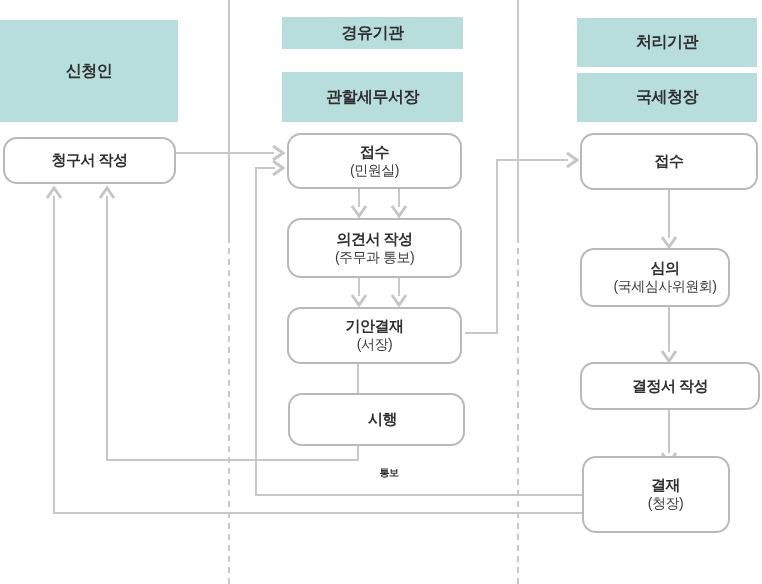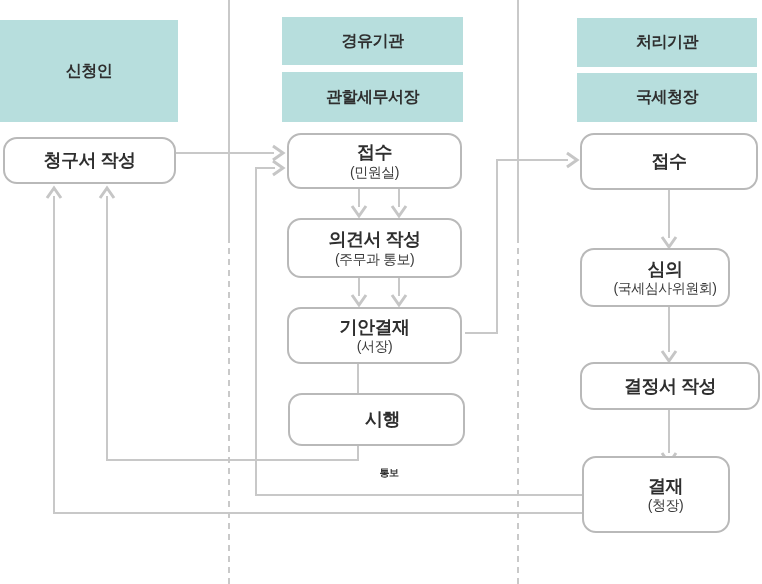--- a/index.html
+++ b/index.html
@@ -11,21 +11,21 @@
   .hdr{
     position:absolute;background:#b7dedd;display:flex;align-items:center;justify-content:center;
     font-size:16px;font-weight:600;letter-spacing:-0.5px;color:#2f2f2f;
   }
   
   .node{
     position:absolute;background:#ffffff;border:2px solid #b9b9b9;border-radius:14px;
     display:flex;flex-direction:column;align-items:center;justify-content:center;
     text-align:center;line-height:1.25;box-sizing:border-box;
   }
-  .node .t{font-size:18px;font-weight:600;letter-spacing:-0.5px;color:#2f2f2f;}
+  .node .t{font-size:15px;font-weight:600;letter-spacing:-0.5px;color:#2f2f2f;}
   .node .s{font-size:14px;font-weight:400;letter-spacing:-0.5px;color:#3a3a3a;}
   
   .ln{position:absolute;background:#c8c8c8;}
   
   .sep-solid{position:absolute;width:2px;background:#c9c9c9;}
   .sep-dash{
     position:absolute;width:2px;
     background:repeating-linear-gradient(to bottom,#c9c9c9 0 6px,transparent 6px 11px);
   }
   .chev{position:absolute;overflow:visible;}
@@ -105,21 +105,21 @@
   <svg class="chev" style="left:660px;top:349px;" width="18" height="14">
       <polyline points="2,2 9,12 16,2"></polyline>
     </svg>
   <div class="ln" style="left:668px;top:410px;width:2px;height:43px;"></div>
   <svg class="chev" style="left:660px;top:451px;" width="18" height="14">
       <polyline points="2,2 9,12 16,2"></polyline>
     </svg>
 
   <div class="hdr" style="left:0;top:20px;width:178px;height:102px;">신청인</div>
 
-  <div class="hdr" style="left:282px;top:17px;width:181px;height:48px;">경유기관</div>
+  <div class="hdr" style="left:282px;top:17px;width:181px;height:32px;">경유기관</div>
   <div class="hdr" style="left:282px;top:72px;width:181px;height:50px;">관할세무서장</div>
 
   <div class="hdr" style="left:577px;top:18px;width:180px;height:49px;">처리기관</div>
   <div class="hdr" style="left:577px;top:73px;width:180px;height:49px;">국세청장</div>
 
   <div class="node" style="left:3px;top:137px;width:173px;height:47px;">
     <span class="t">청구서 작성</span>
   </div>
 
   <div class="node" style="left:287px;top:133px;width:175px;height:56px;">

